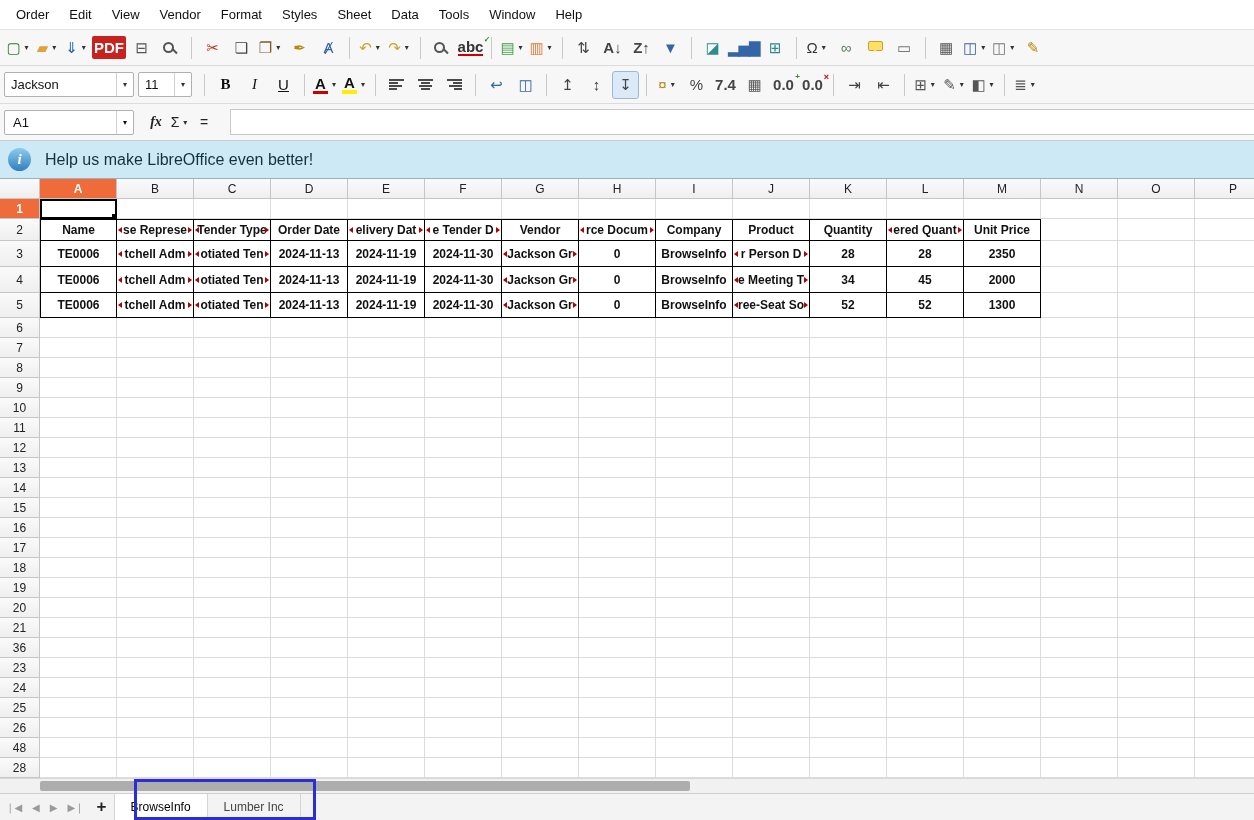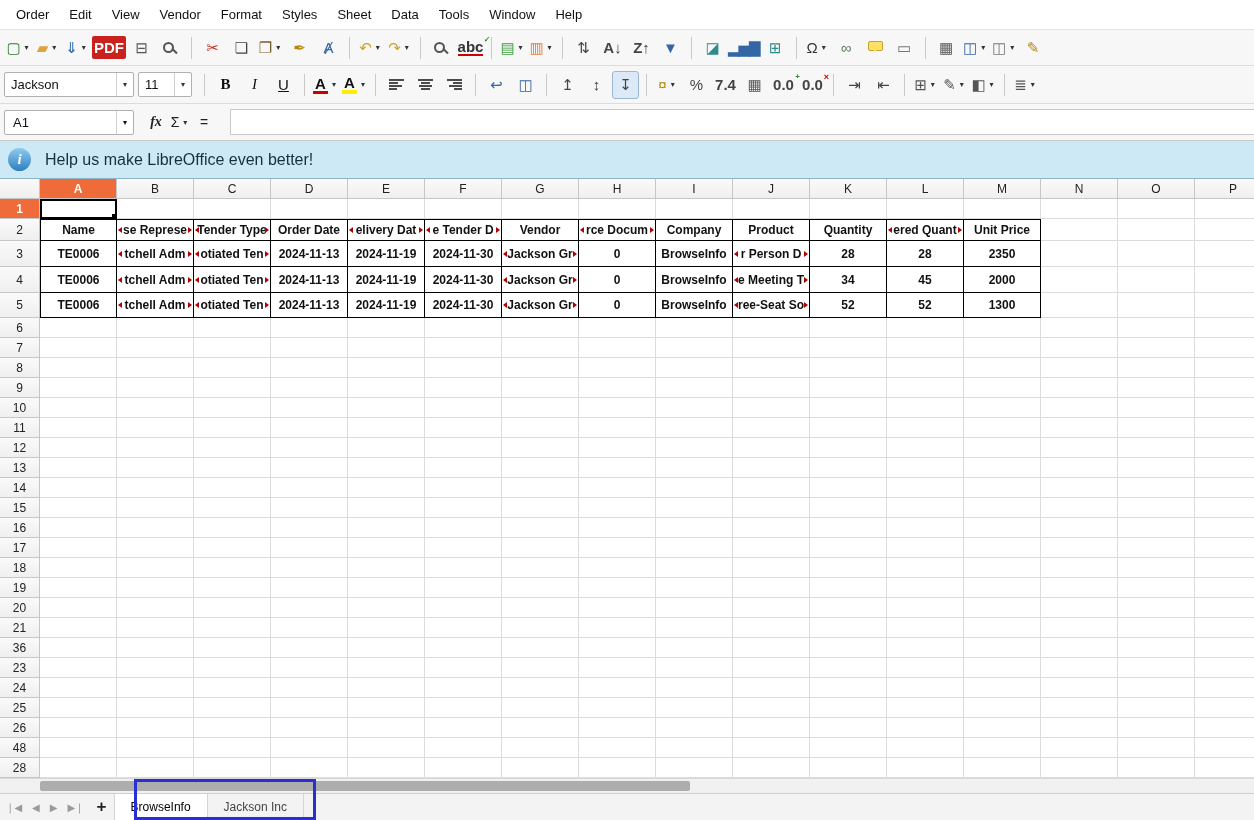--- a/index.html
+++ b/index.html
@@ -971,17 +971,17 @@
 <div class="tabbar">
   <div class="sheet-nav">
       <span class="nav-btn">❘◀</span>
       <span class="nav-btn">◀</span>
       <span class="nav-btn">▶</span>
       <span class="nav-btn">▶❘</span>
     </div>
   <div class="add-sheet">+</div>
   <div style="display:flex;align-items:stretch">
       <div class="tab active">BrowseInfo</div>
-      <div class="tab">Jackson Inc</div>
+      <div class="tab">Lumber Inc</div>
     </div>
 </div>
 
 <div class="annotation"></div>
 
 </body></html>

